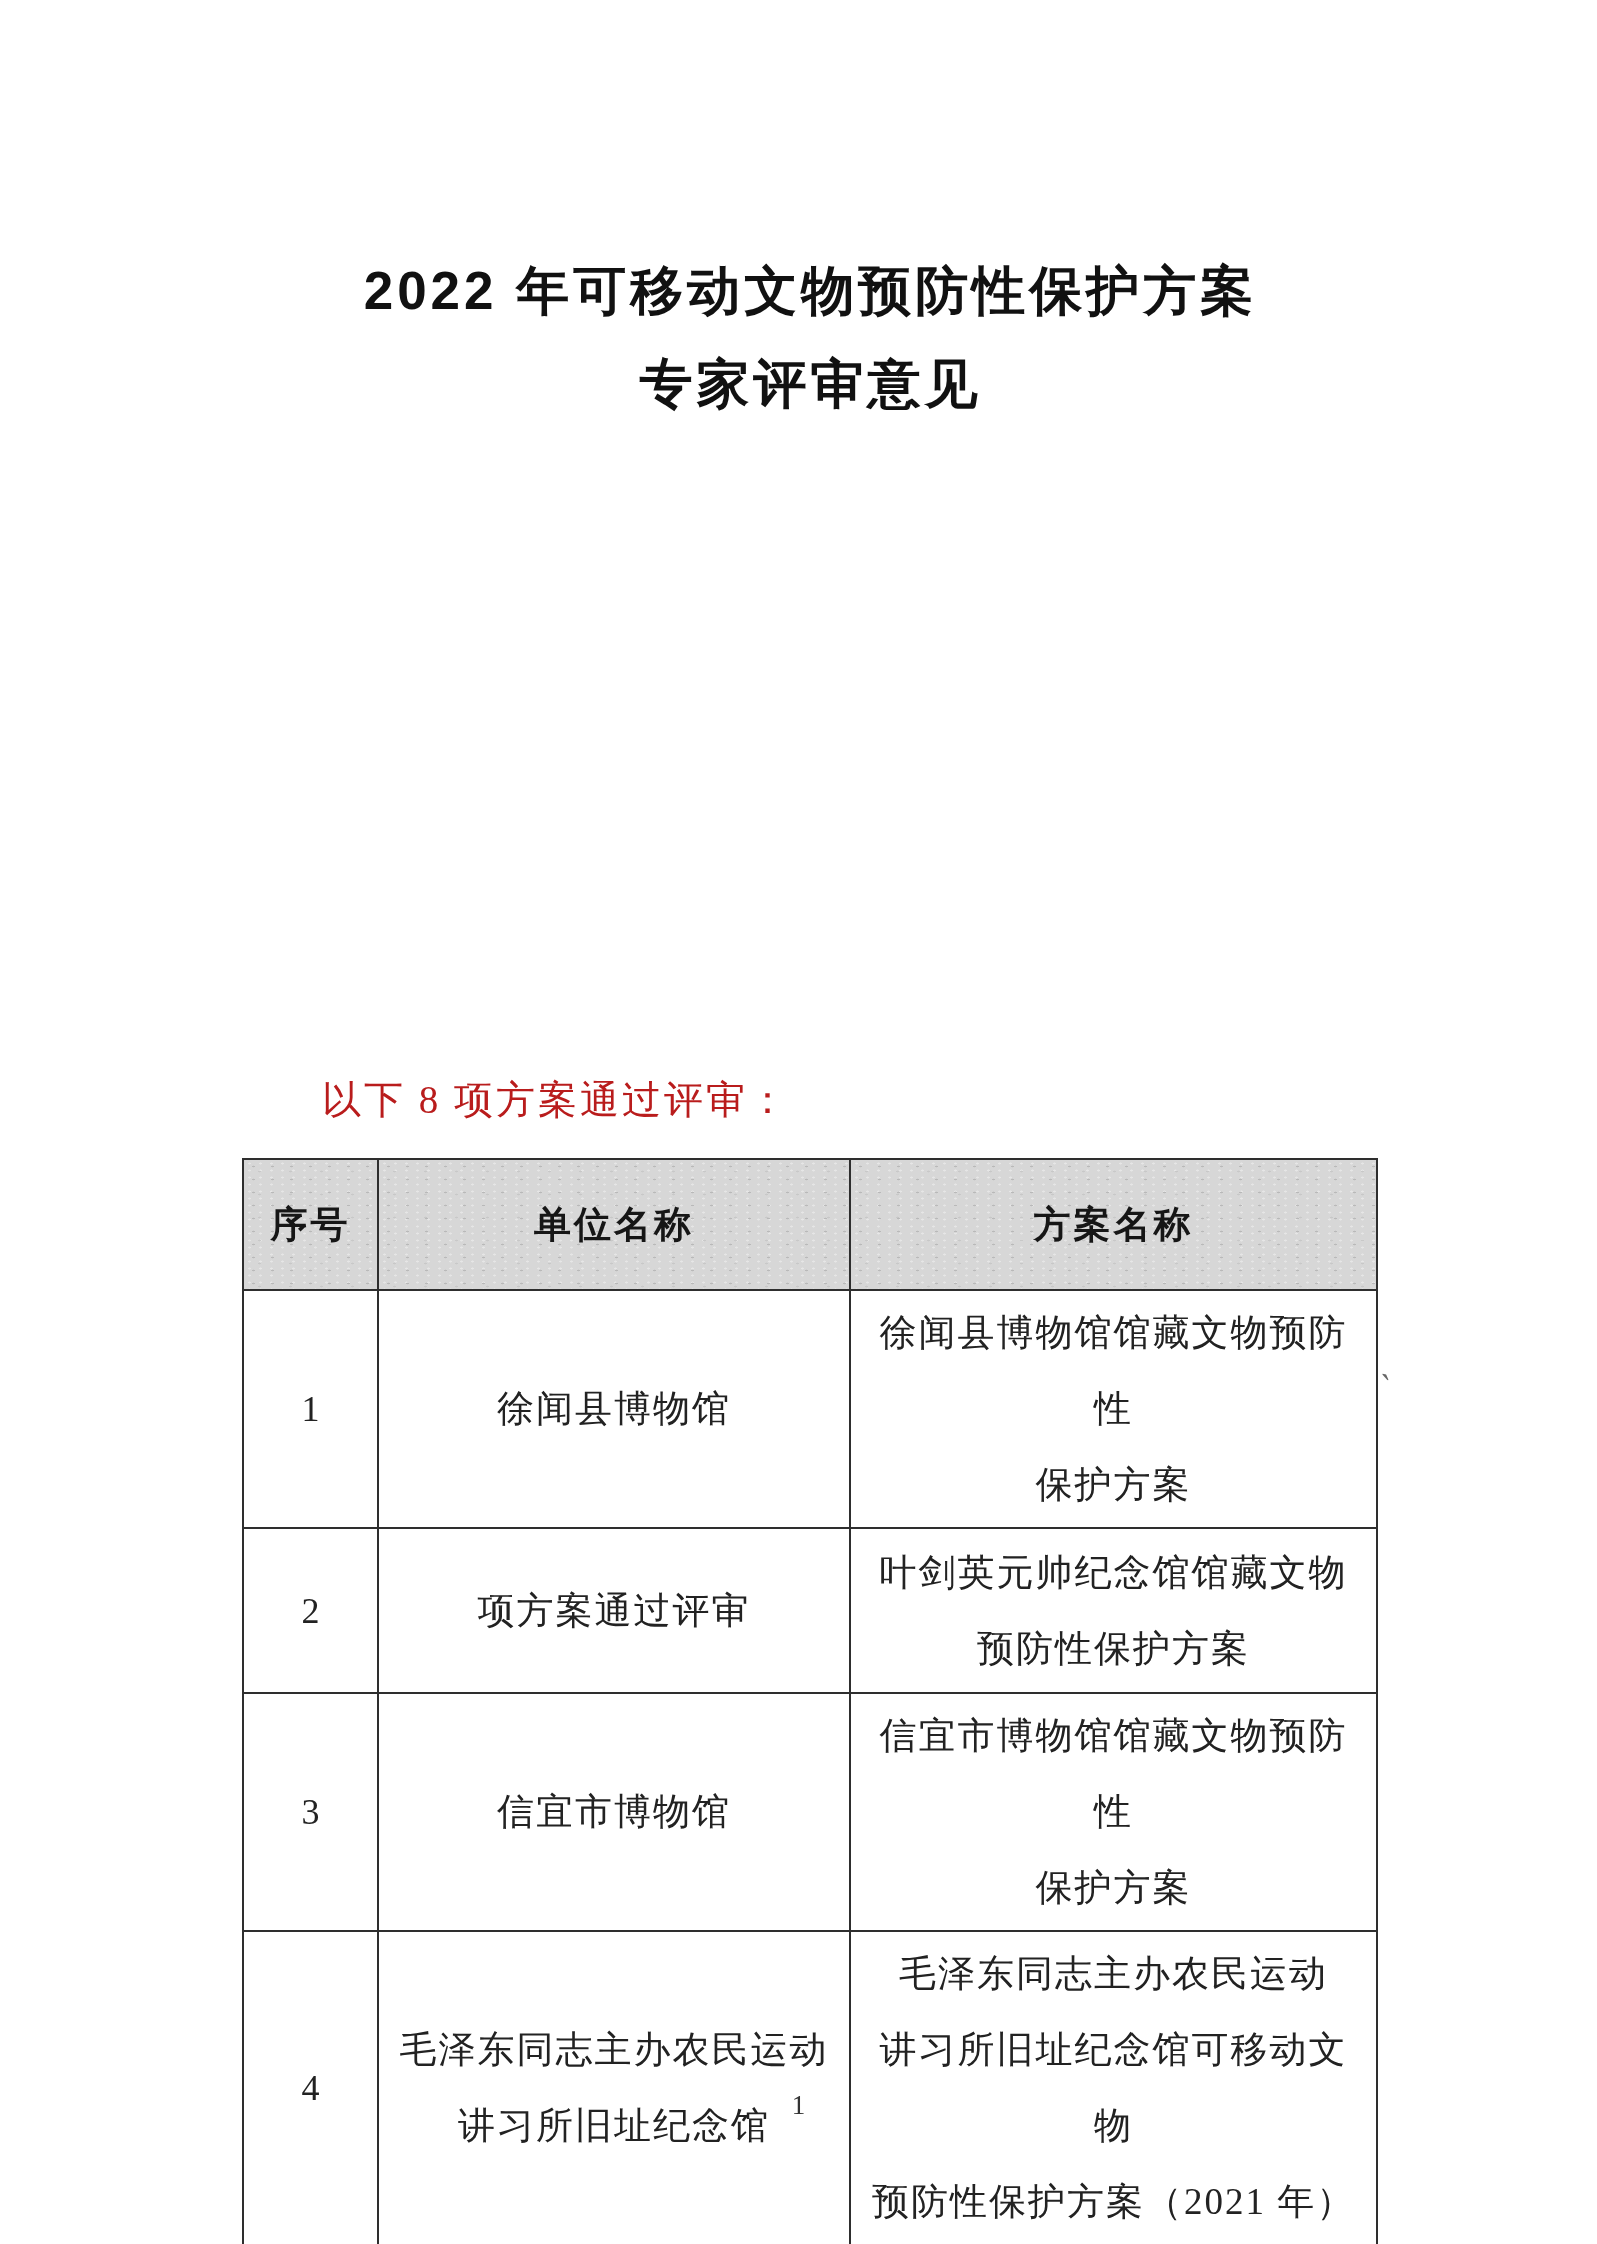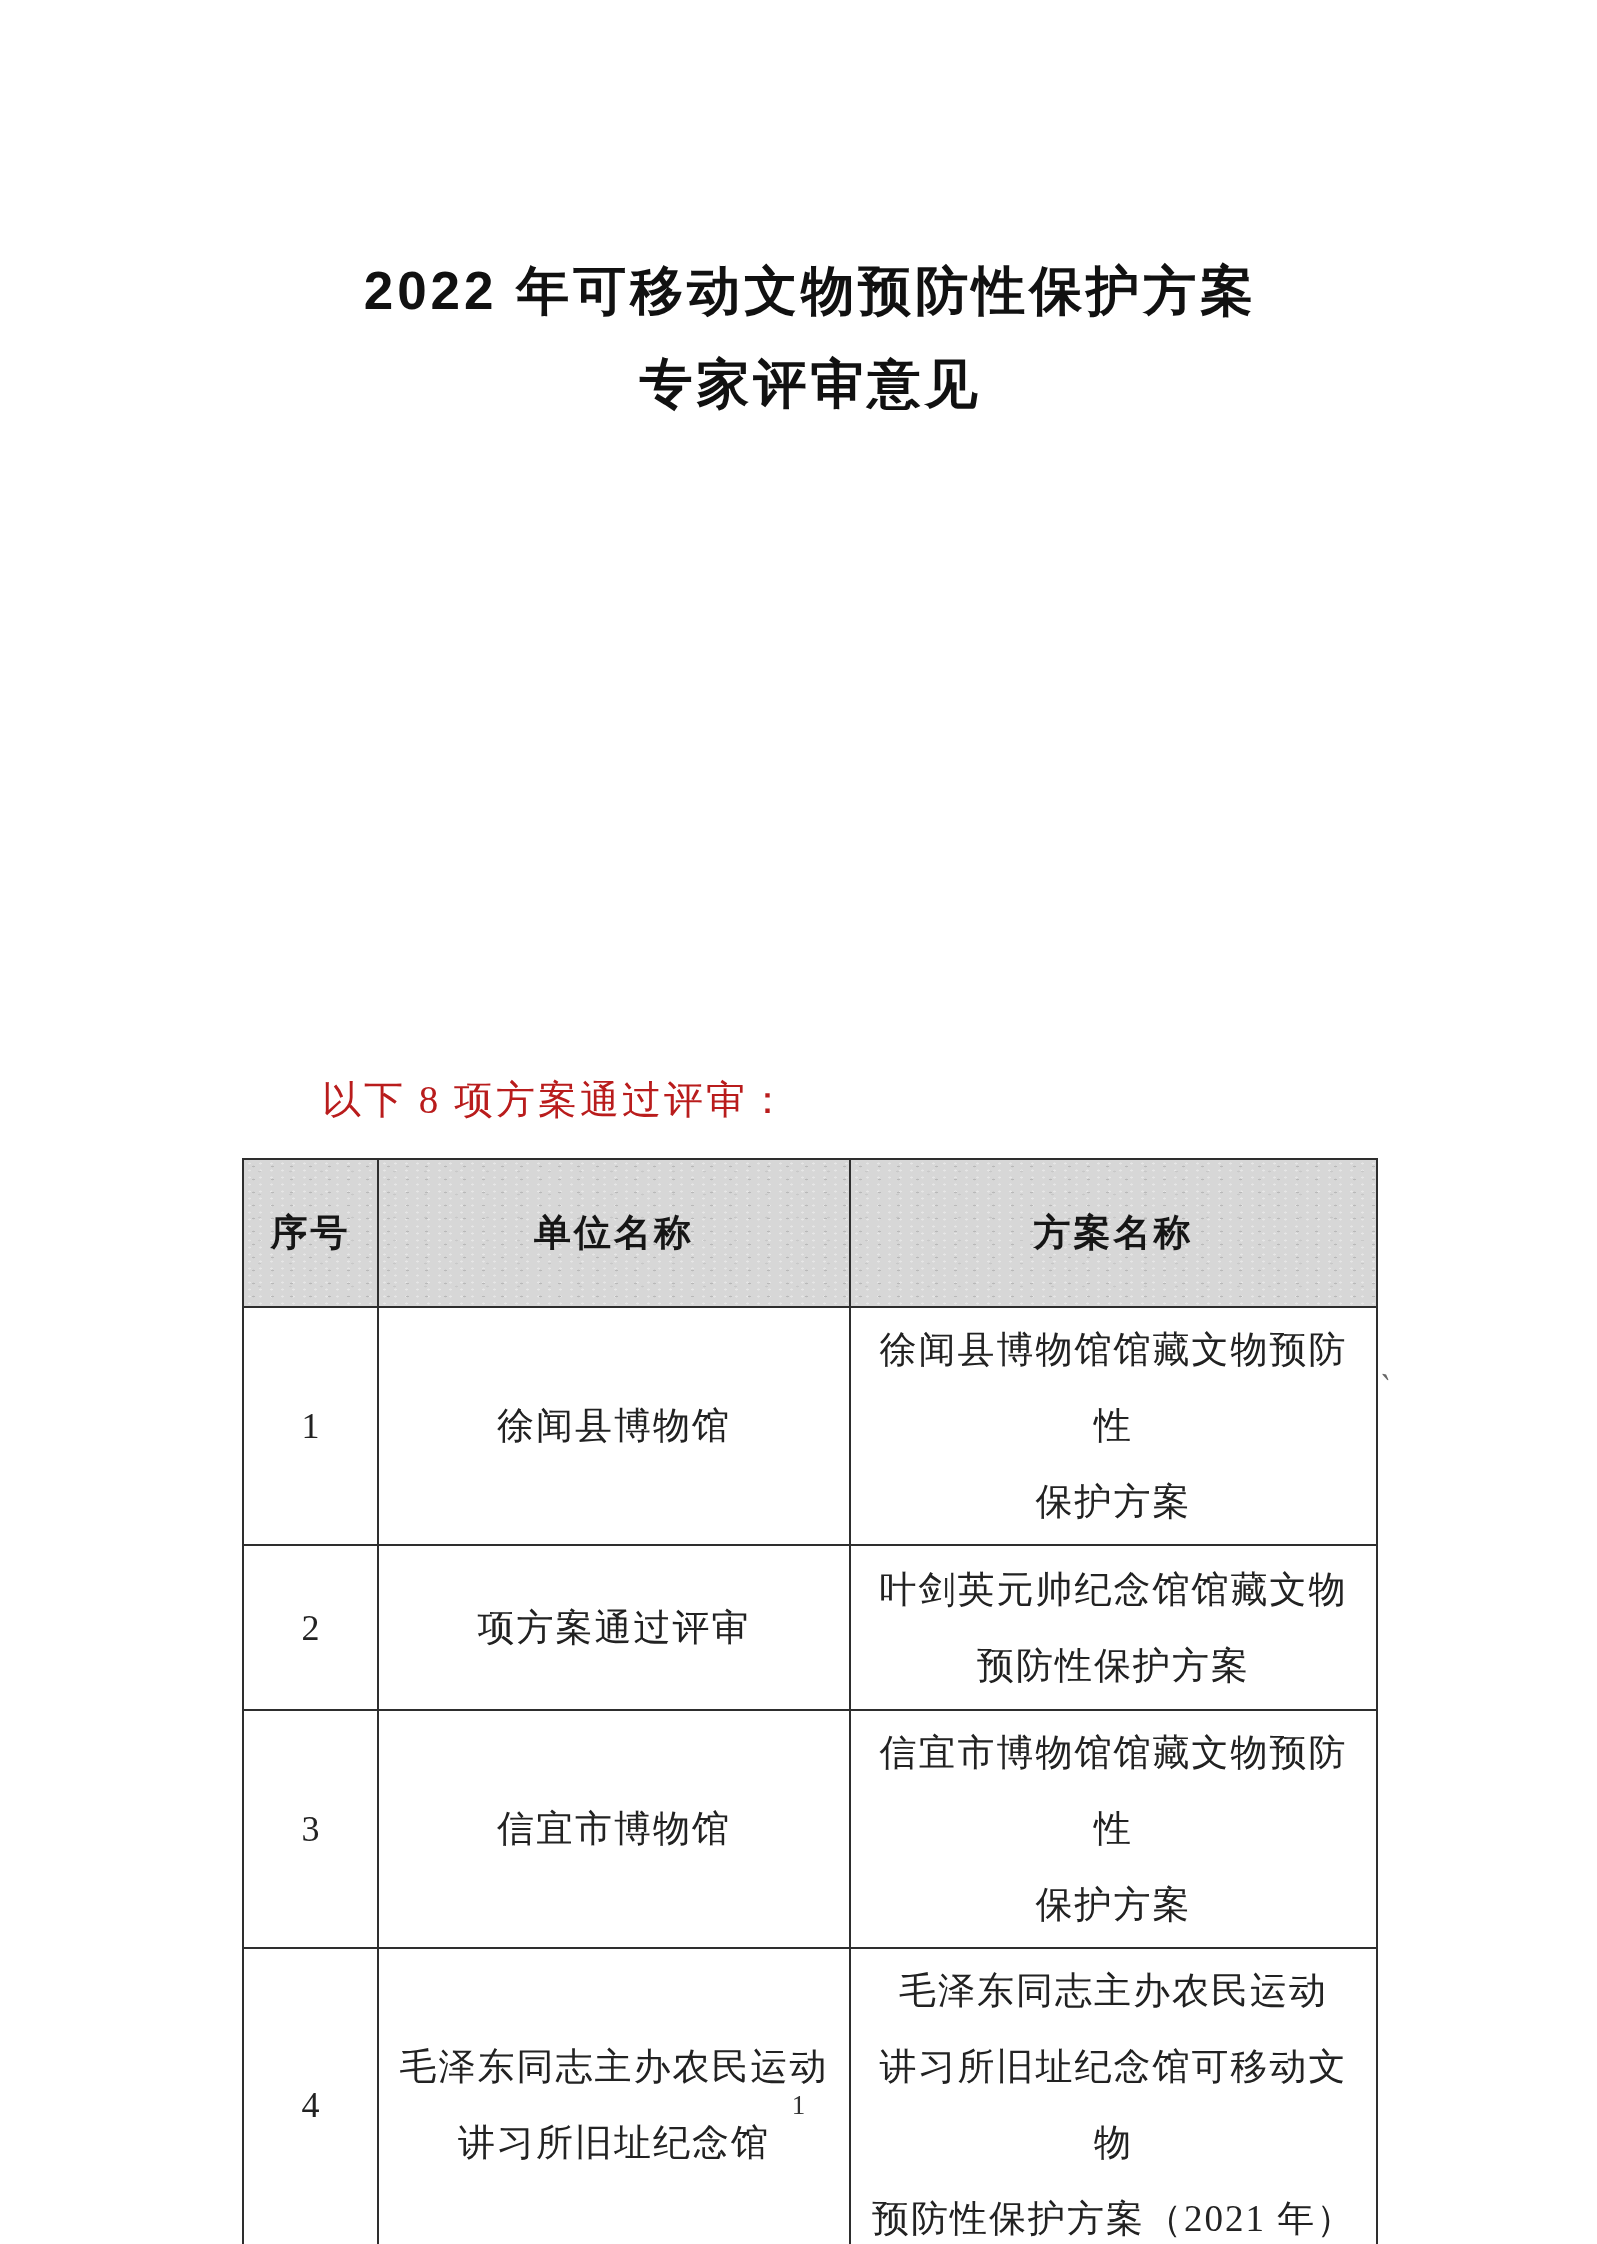--- a/index.html
+++ b/index.html
@@ -42,21 +42,21 @@
     border-collapse:collapse;
     table-layout:fixed;
     text-align:center;
   }
   .review-table th, .review-table td {
     border:2px solid #2e2e2e;
     vertical-align:middle;
     text-align:center;
     padding:4px 10px;
   }
-  .review-table thead tr { height:148px; }
+  .review-table thead tr { height:131px; }
   .review-table th {
     font-family:"Liberation Sans","DejaVu Sans",sans-serif;
     font-weight:700;
     font-size:37px;
     letter-spacing:3px;
     color:#161616;
     background-color:#d7d7d7;
     background-image:
       radial-gradient(#b9b9b9 1px, transparent 1.6px),
       radial-gradient(#c8c8c8 1px, transparent 1.5px),

